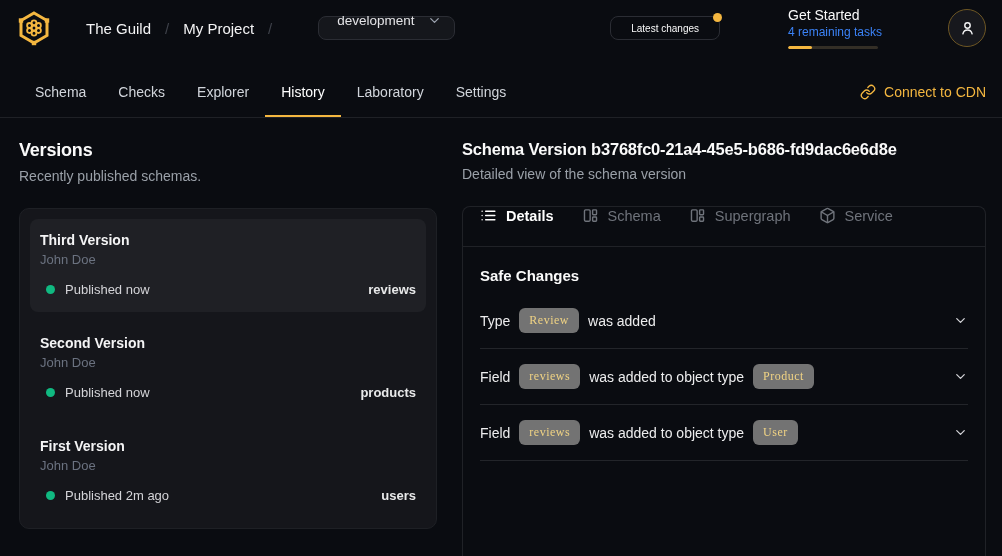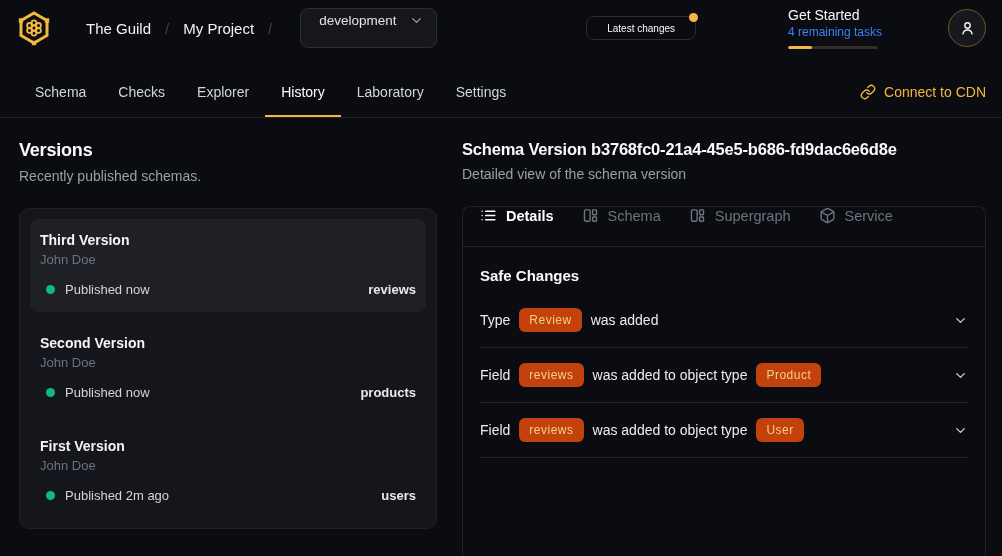--- a/index.html
+++ b/index.html
@@ -13,34 +13,34 @@
   }
   .app { width:1002px; height:556px; display:flex; flex-direction:column; }
 
   
   .topbar { height:56px; display:flex; align-items:center; padding:0 16px 0 16px; flex:0 0 auto;gap:20px; }
   .logo { width:36px; height:36px; margin-right:14px; flex:0 0 auto; }
   .crumbs { display:flex; align-items:center; gap:14px; font-size:15px; }
   .crumb { color:#f4f4f5; cursor:pointer; }
   .crumb-sep { color:#3f424a; font-size:15px; }
   .env-select {
-    margin-left:8px; height:40px; min-width:126px;
+    margin-left:26px; height:24px; min-width:126px;
     display:flex; align-items:center; justify-content:space-between; gap:12px;
     background:#15171c; border:1px solid #2b2d34; border-radius:8px;
     padding:0 12px 16px 18px; color:#e4e4e7; font-size:13.5px; cursor:pointer;
   }
   .spacer { flex:1; }
   .latest-btn {
     position:relative; height:24px; padding:0 20px;
     display:flex; align-items:center;
     background:transparent; border:1px solid #2b2d34; border-radius:8px;
     color:#fafafa; font-size:10px; cursor:pointer;
   }
   .latest-dot { position:absolute; top:-4px; right:-3px; width:9px; height:9px; border-radius:50%; background:#f4b740; }
-  .get-started { margin-left:72px; width:90px; flex:0 0 auto; }
+  .get-started { margin-left:48px; width:90px; flex:0 0 auto; }
   .gs-title { font-size:14px; color:#fafafa; line-height:1.25; }
   .gs-sub { font-size:12px; color:#3b82f6; line-height:1.35; white-space:nowrap; }
   .gs-bar { margin-top:5px; height:3.5px; width:90px; background:#332e26; border-radius:2px; overflow:hidden; }
   .gs-fill { height:100%; background:#f4b740; border-radius:2px; }
   .avatar {
     margin-left:50px; width:38px; height:38px; border-radius:50%;
     background:#17181d; border:1.5px solid #6e5724;
     display:flex; align-items:center; justify-content:center; cursor:pointer; flex:0 0 auto;
   }
 
@@ -81,22 +81,22 @@
     border-radius:8px 8px 0 0; display:flex; flex-direction:column; overflow:hidden; background:#0a0c11;
   }
   .detail-tabs { height:40px; flex:0 0 auto; display:flex; align-items:flex-start; gap:28px; padding:0 17px; border-bottom:1px solid #202227; }
   .d-tab { display:flex; align-items:center; gap:9px; font-size:14.5px; color:#6f737b; cursor:pointer; }
   .d-tab.active { color:#ffffff; font-weight:600; }
   .d-tab svg { flex:0 0 auto; }
   .detail-body { padding:20px 17px 0 17px; overflow:hidden; }
   .section-h { font-size:15px; font-weight:700; color:#fafafa; margin-bottom:9px; }
   .change-row { display:flex; align-items:center; gap:9px; padding:15px 0; border-bottom:1px solid #23252a; font-size:14px; color:#ededee; }
   .code {
-    font-family:Liberation Sans, sans-serif;
-    font-size:12px; color:#f0d384; background:#c2410c; border-radius:6px;
+    font-family:Liberation Serif, serif;
+    font-size:12px; color:#f0d384; background:#737373; border-radius:6px;
     padding:5px 10px 5px 10px; letter-spacing:0.5px; white-space:nowrap;
   }
   .code:empty { display:none; }
   .chev { margin-left:auto; cursor:pointer; display:flex; align-items:center; }
 
   svg { display:block; }
 </style>
 </head>
 <body>
 

